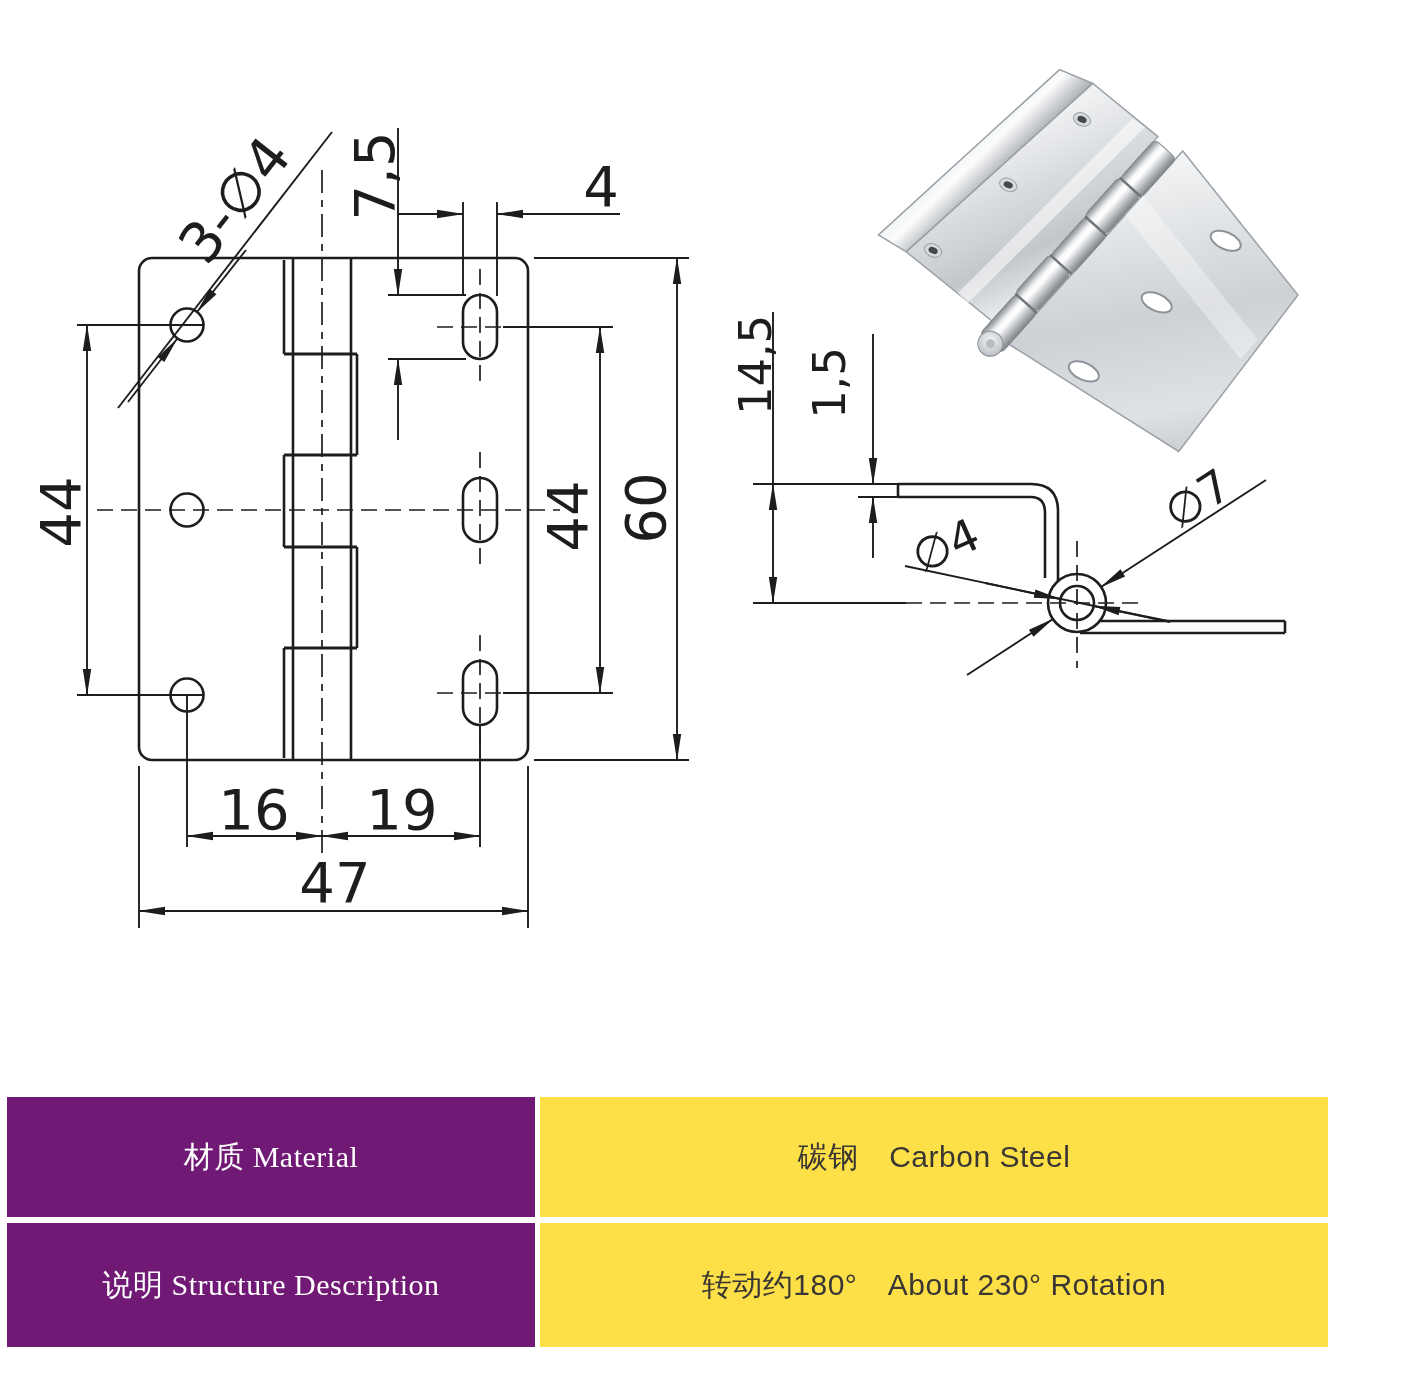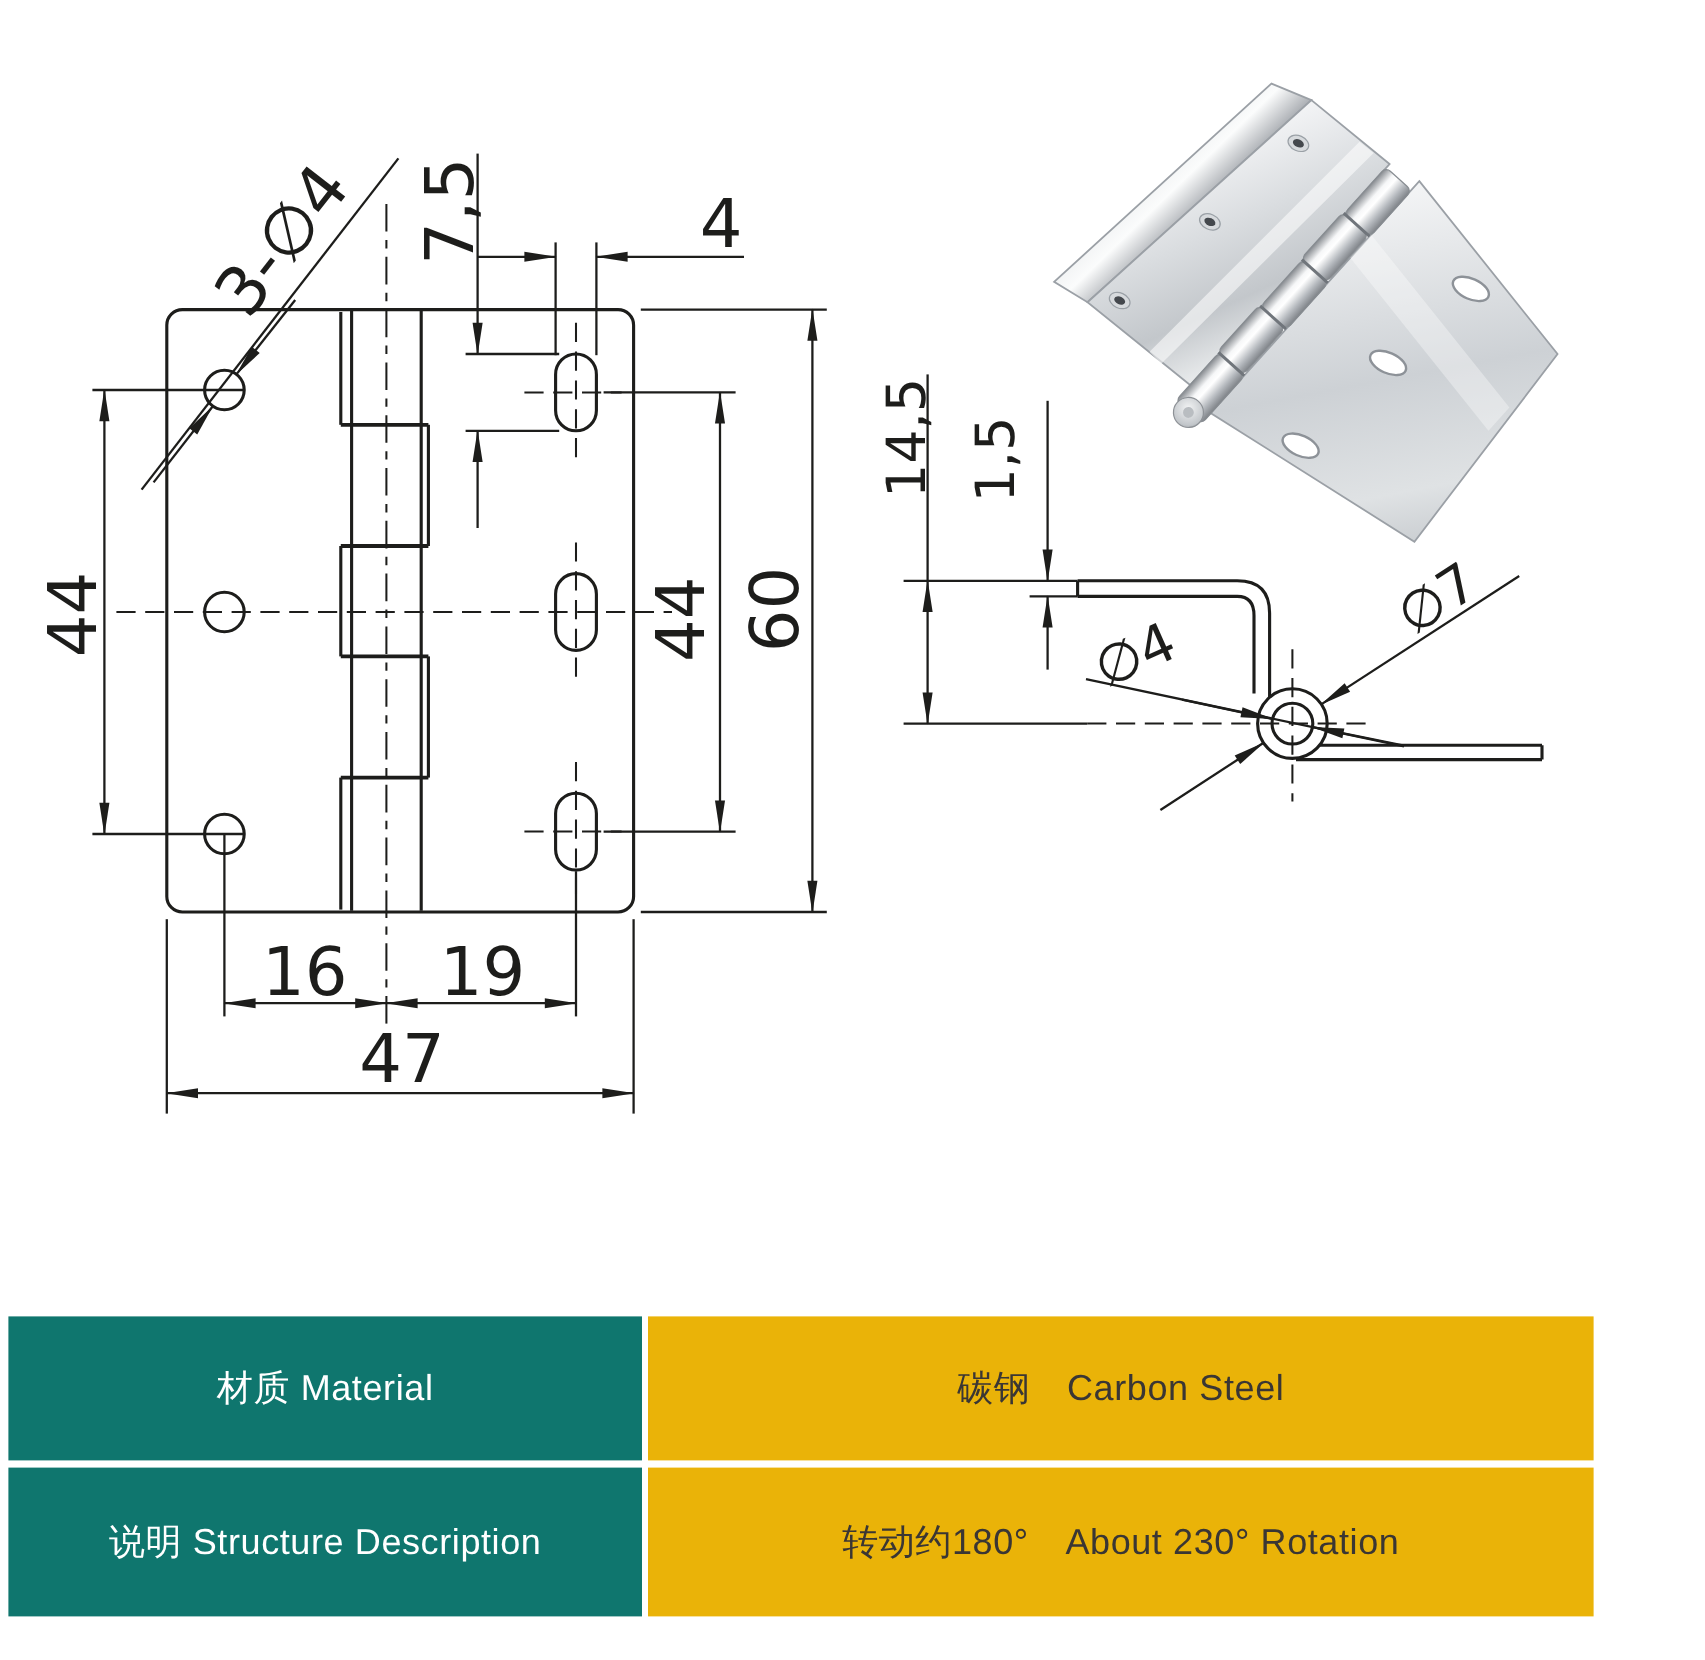--- a/index.html
+++ b/index.html
@@ -38,27 +38,28 @@
   .spec-row:last-child { margin-bottom: 0; }
   .spec-cell {
     display: flex;
     align-items: center;
     justify-content: center;
     font-size: 30px;
     letter-spacing: 0.5px;
   }
   .spec-label {
     width: 528px;
-    background: #0f766e;
+    background: #701a75;
     color: #ffffff;
+    font-family: Liberation Serif, serif;
   }
   .spec-value {
     width: 788px;
     margin-left: 5px;
-    background: #eab308;
+    background: #fde047;
     color: #3a3634;
   }
   .spec-row.r1 .spec-cell { height: 120px; }
   .spec-row.r2 .spec-cell { height: 124px; }
 </style>
 </head>
 <body>
 
 <div id="page">
 

